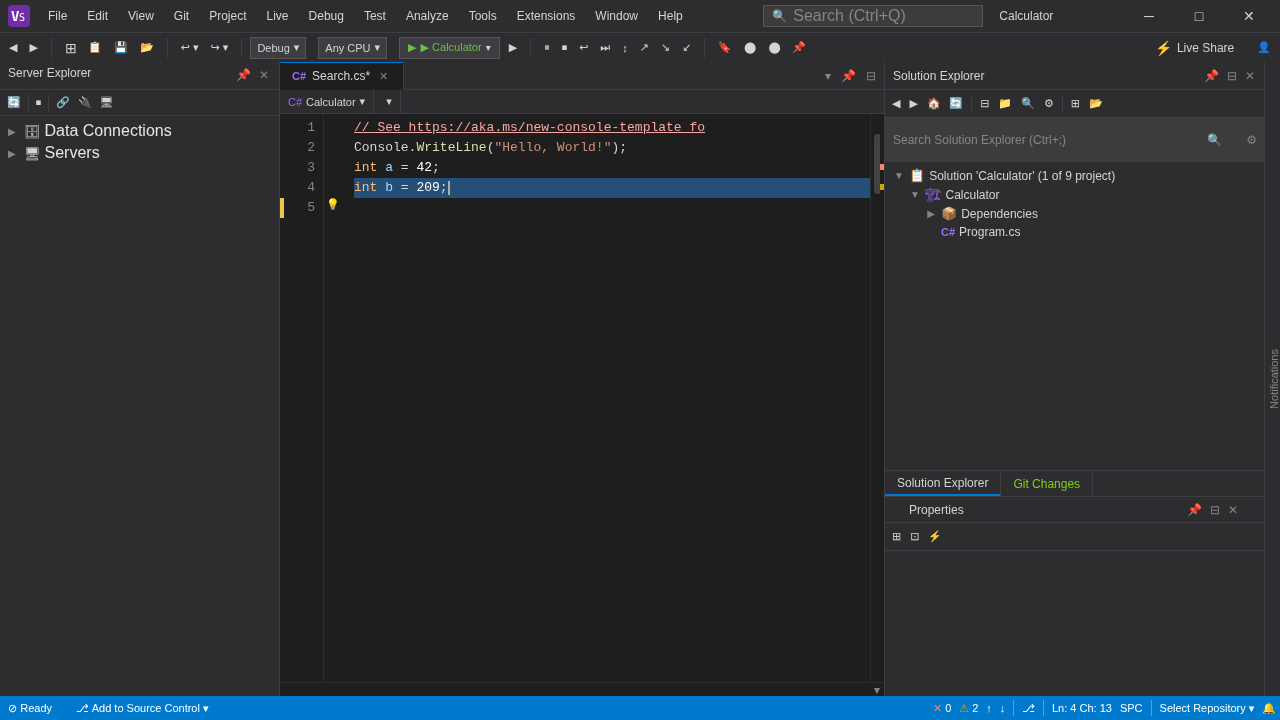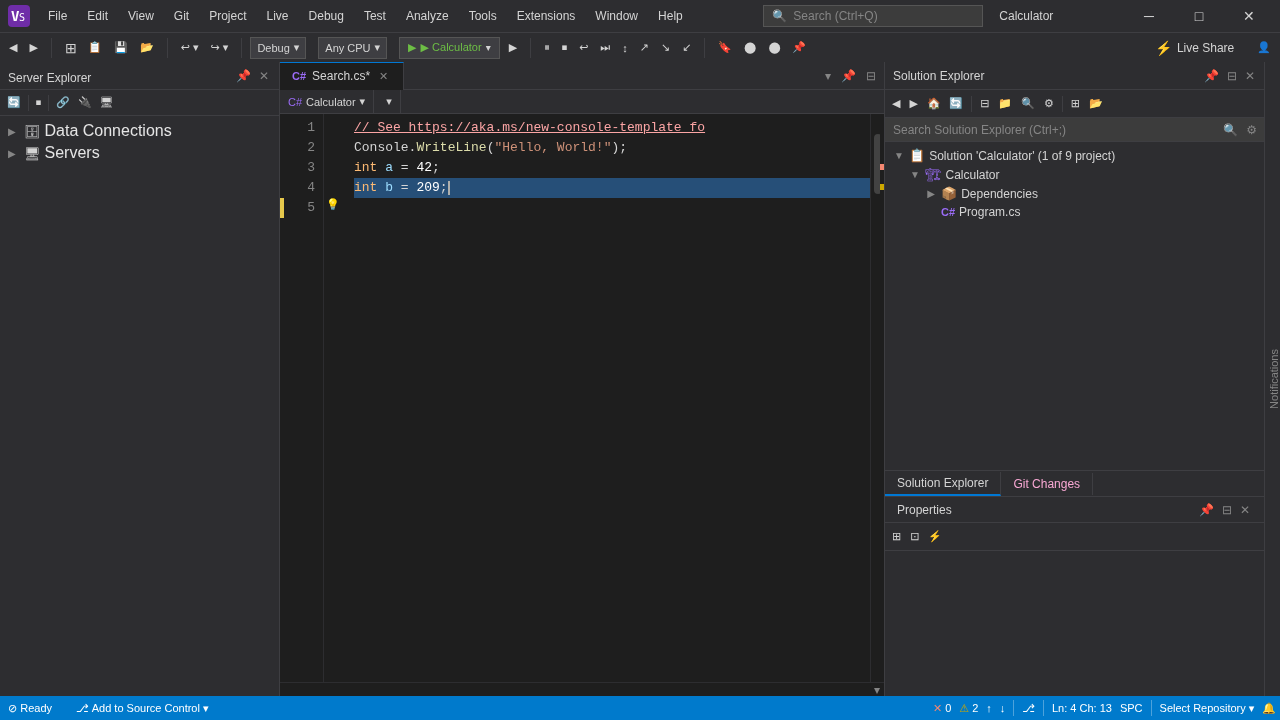--- a/index.html
+++ b/index.html
@@ -142,21 +142,21 @@
     #server-explorer {
       width: 280px;
       min-width: 280px;
       background: #2d2d30;
       display: flex;
       flex-direction: column;
       border-right: 1px solid #3e3e42;
     }
     .panel-header {
       display: flex;
-      align-items: flex-end;
+      align-items: flex-start;
       justify-content: space-between;
       padding: 4px 8px;
       background: #2d2d30;
       border-bottom: 1px solid #3e3e42;
       height: 28px;
     }
     .panel-title {
       font-size: 12px;
       color: #d4d4d4;
       font-weight: 500;
@@ -382,25 +382,25 @@
       padding: 2px 4px;
       gap: 3px;
       border-bottom: 1px solid #3e3e42;
       height: 28px;
     }
     #se-search {
       display: flex;
       align-items: center;
       padding: 2px 8px;
       border-bottom: 1px solid #3e3e42;
-      height: 24px;
+      height: 44px;
       background: #3c3c3c;
       color: #d4d4d4;
       font-size: 12px;
-      gap: 4px;
+      gap: 20px;
     }
     .se-tree {
       flex: 1;
       padding: 4px 0;
       overflow-y: auto;
     }
     .se-tree-item {
       display: flex;
       align-items: center;
       padding: 2px 8px;
@@ -418,36 +418,36 @@
     #se-bottom-tabs {
       display: flex;
       align-items: center;
       border-top: 1px solid #3e3e42;
       height: 26px;
     }
     .se-bottom-tab {
       padding: 4px 12px;
       cursor: pointer;
       font-size: 12px;
-      color: #f9a8d4;
+      color: #84cc16;
       border-right: 1px solid #3e3e42;
     }
     .se-bottom-tab.active { color: #d4d4d4; border-bottom: 2px solid #0078d4; }
 
     
     #properties-panel {
       background: #2d2d30;
       border-top: 1px solid #3e3e42;
       height: 200px;
     }
     #prop-header {
       display: flex;
       align-items: center;
       justify-content: space-between;
-      padding: 4px 12px;
+      padding: 4px 24px;
       background: #2d2d30;
       border-bottom: 1px solid #3e3e42;
       height: 26px;
     }
     #prop-toolbar {
       display: flex;
       align-items: center;
       padding: 2px 4px;
       gap: 3px;
       border-bottom: 1px solid #3e3e42;
@@ -510,21 +510,21 @@
     <span class="menu-item">Test</span>
     <span class="menu-item">Analyze</span>
     <span class="menu-item">Tools</span>
     <span class="menu-item">Extensions</span>
     <span class="menu-item">Window</span>
     <span class="menu-item">Help</span>
   </div>
   <div id="title-bar-center">
     <div style="display:flex;align-items:center;background:#3c3c3c;border:1px solid #555;padding:2px 8px;gap:6px;width:220px;height:22px;">
       <span style="color:#858585;font-size:12px;">🔍</span>
-      <span style="color:#858585;font-size:12px;">Search (Ctrl+Q)</span>
+      <span style="color:#858585;font-size:16px;">Search (Ctrl+Q)</span>
     </div>
     <span style="font-size:12px;color:#d4d4d4;margin-left:8px;">Calculator</span>
   </div>
   <div id="title-bar-right">
     <div class="title-btn">─</div>
     <div class="title-btn">□</div>
     <div class="title-btn close">✕</div>
   </div>
 </div>
 

